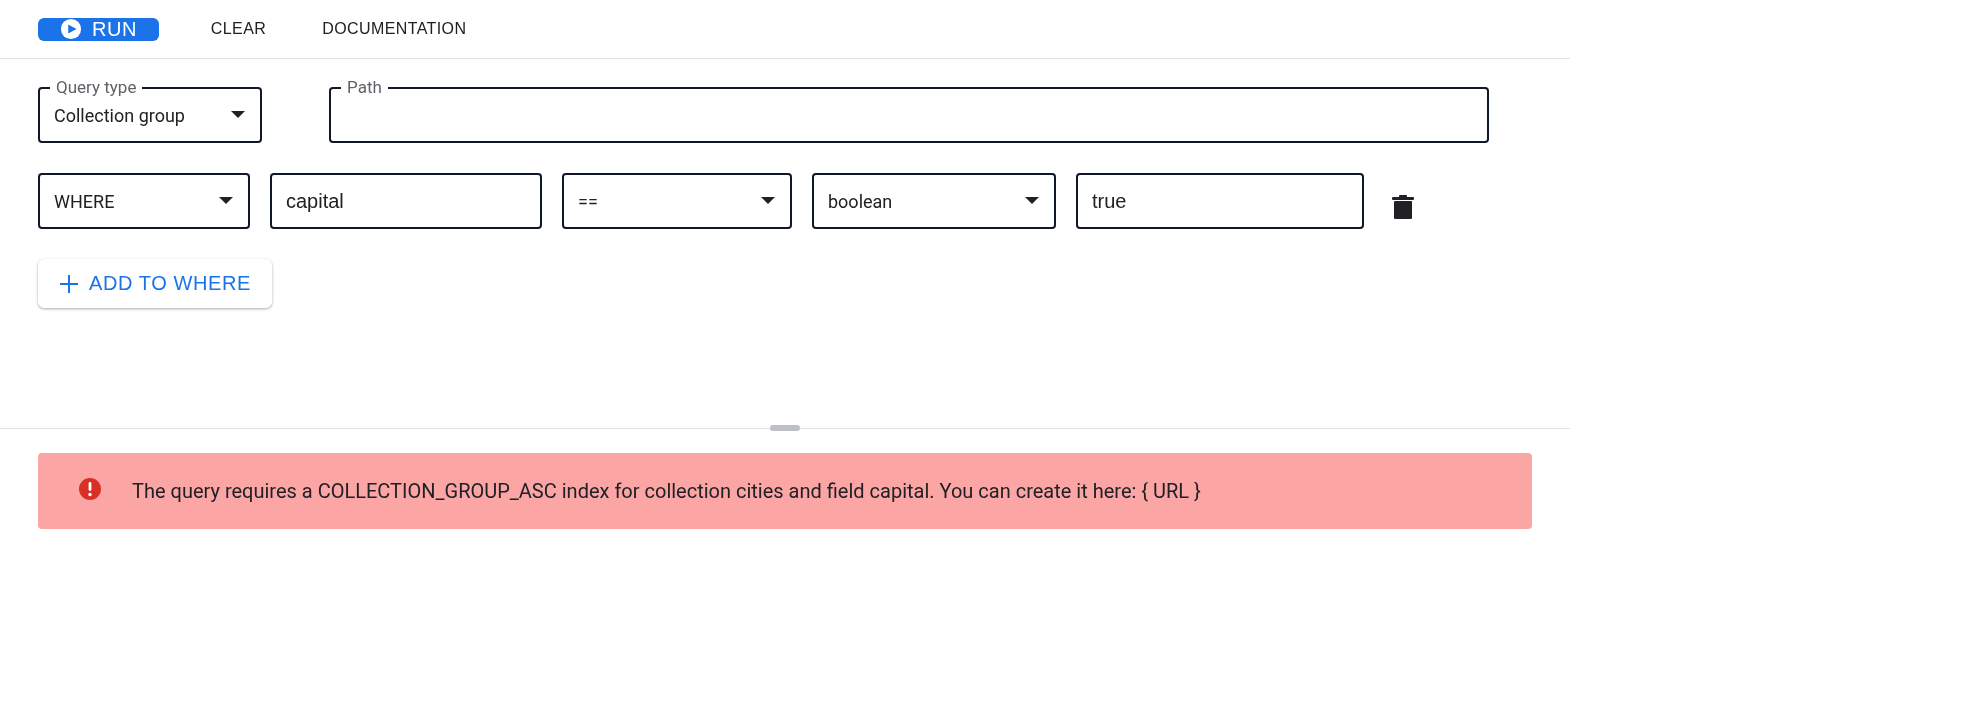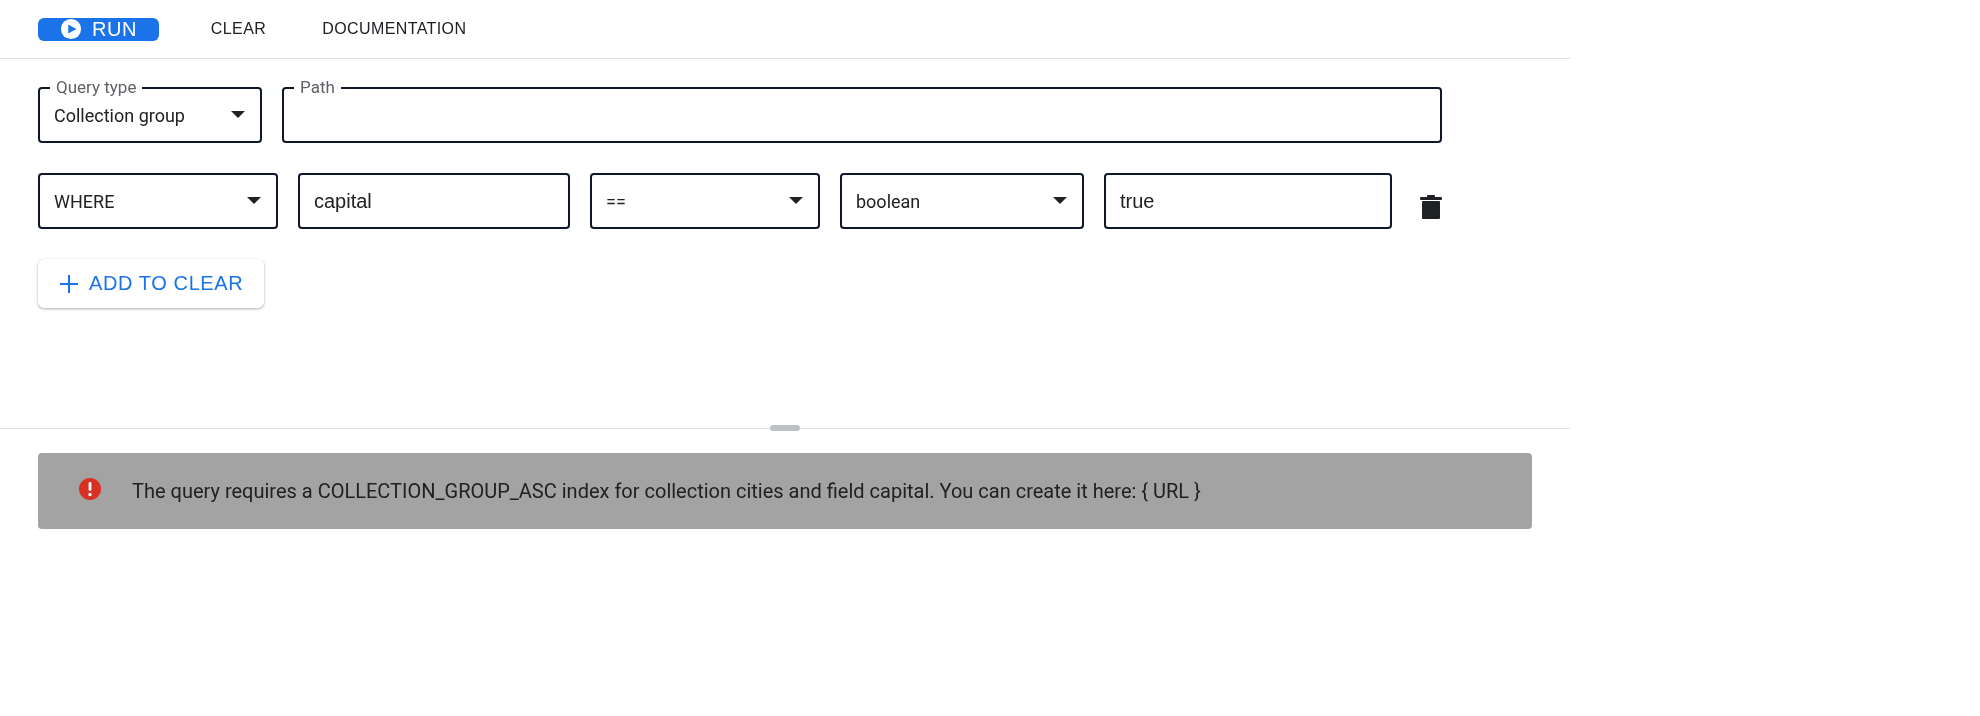--- a/index.html
+++ b/index.html
@@ -82,22 +82,22 @@
   }
   .field input {
     border: none;
     outline: none;
     font-size: 20px;
     width: 100%;
     background: transparent;
     color: #202124;
   }
   .w-qtype   { width: 224px; }
-  .w-path    { flex: 1; max-width: 1160px; }
-  .w-clause  { width: 240px; }
+  .w-path    { flex: 1; max-width: 1160px; margin-left: 47px; }
+  .w-clause  { width: 212px; }
   .w-fieldnm { width: 272px; }
   .w-op      { width: 230px; }
   .w-type    { width: 244px; }
   .w-val     { width: 288px; }
   .icon-btn {
     background: none; border: none; cursor: pointer; padding: 8px;
     display: inline-flex; align-items: center; justify-content: center;
   }
   .btn-add {
     display: inline-flex;
@@ -124,21 +124,21 @@
   .divider-handle {
     position: absolute;
     left: 50%; transform: translateX(-50%);
     top: -4px;
     width: 30px; height: 6px;
     background: #bdc1c6;
     border-radius: 3px;
   }
   .alert {
     margin: 24px 38px;
-    background: #a3a3a3;
+    background: #fca5a5;
     border-radius: 4px;
     display: flex;
     align-items: center;
     gap: 30px;
     padding: 24px 40px;
   }
   .alert .msg { font-size: 20px; color: #202124; }
   .caret svg, .trash svg { display:block; }
 </style>
 </head>
@@ -217,21 +217,21 @@
       </button>
     </div>
 
     <div class="row">
       <button class="btn-add">
         <span>
           <svg width="20" height="20" viewBox="0 0 20 20">
               <path d="M9 1h2v18H9zM1 9h18v2H1z" fill="#1a73e8"></path>
             </svg>
         </span>
-        <span>ADD TO CLEAR</span>
+        <span>ADD TO WHERE</span>
       </button>
     </div>
   </div>
 
   <div class="divider-zone">
     <div class="divider-handle"></div>
 
     <div class="alert">
       <span>
         <svg width="24" height="24" viewBox="0 0 24 24">

